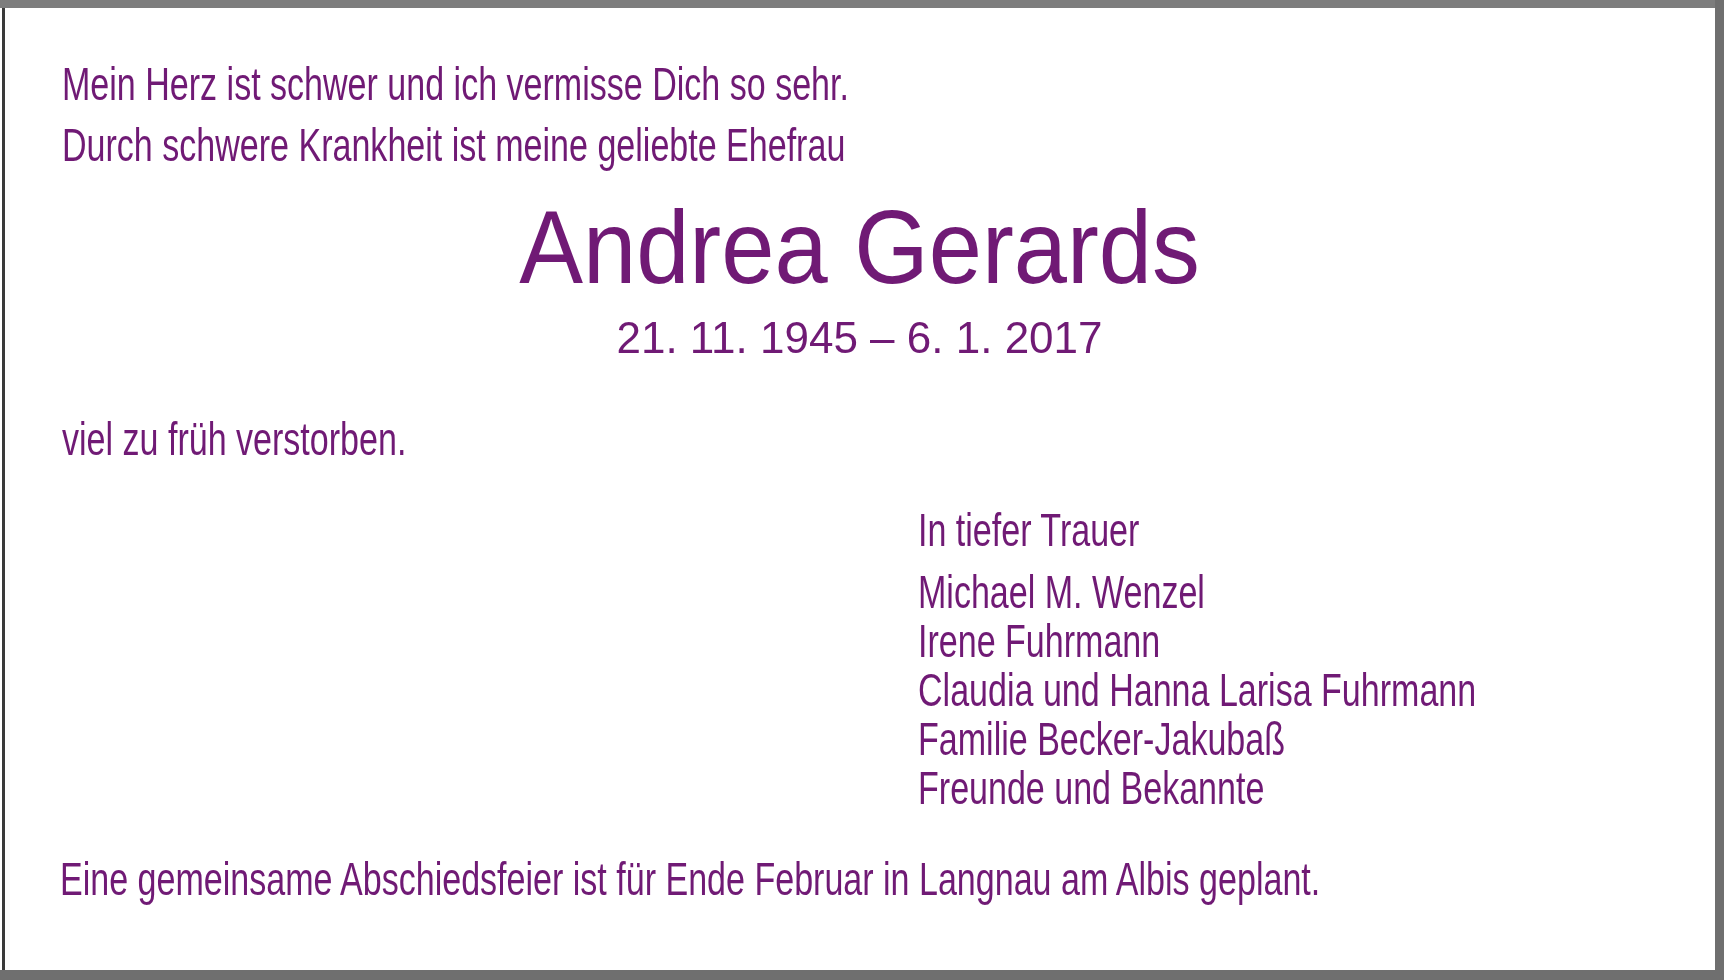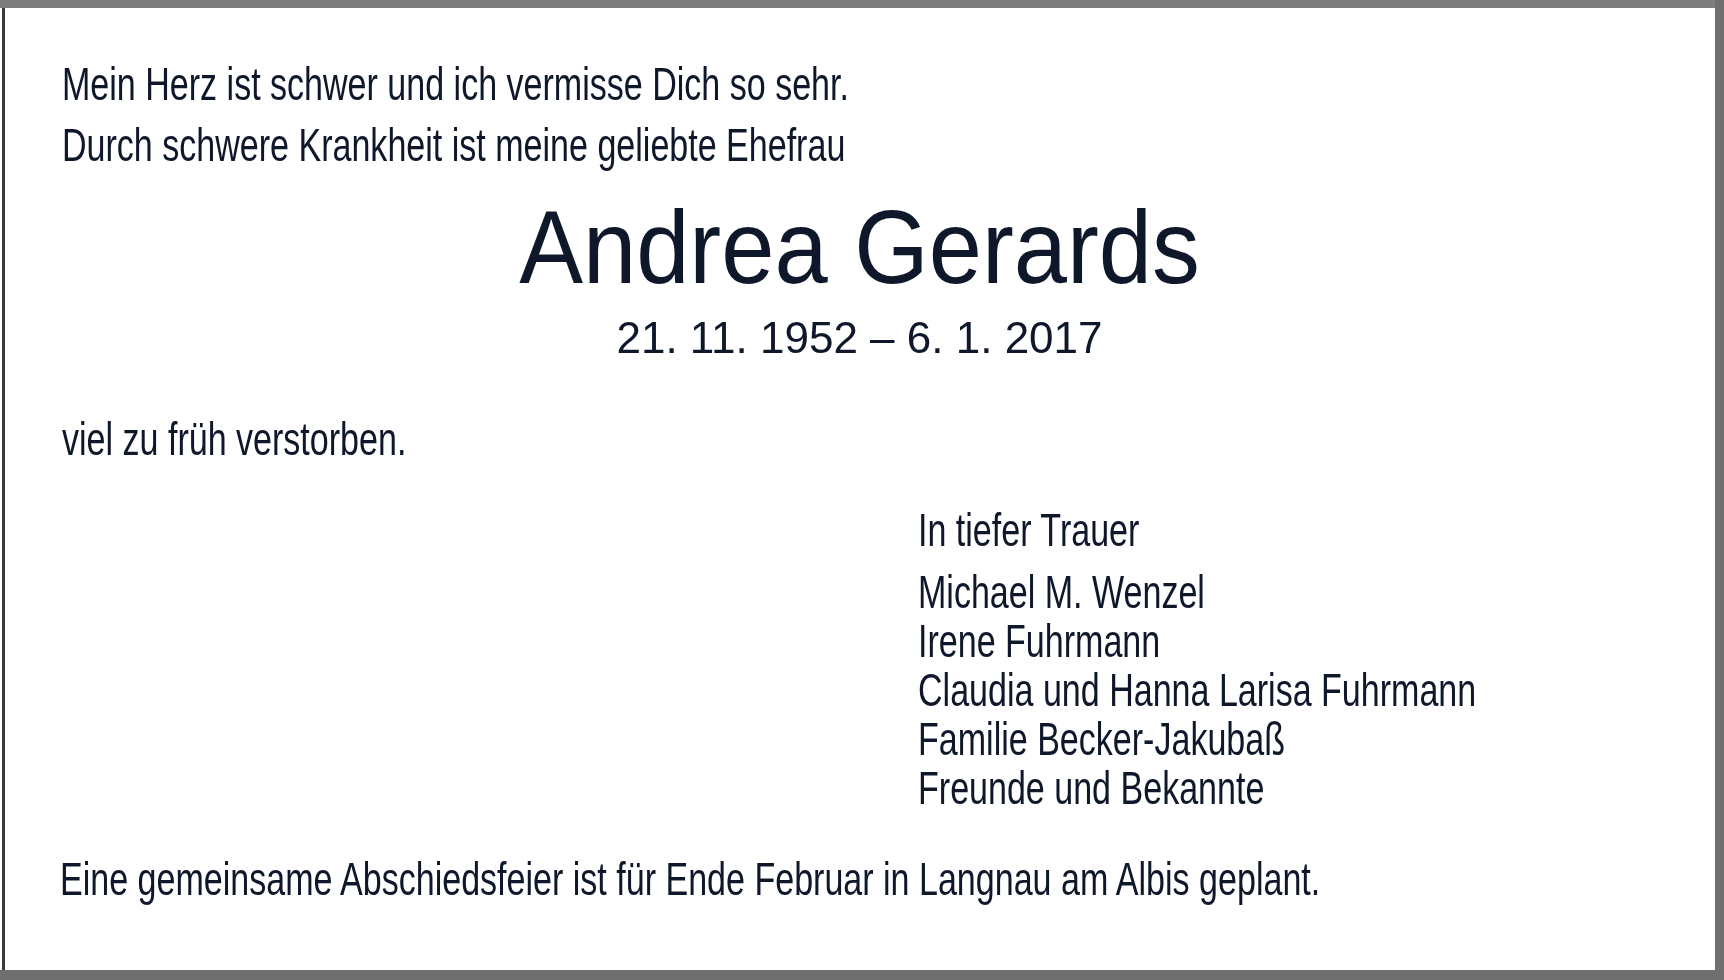--- a/index.html
+++ b/index.html
@@ -7,21 +7,21 @@
     padding: 0;
     background: #ffffff;
   }
   .page {
     position: relative;
     width: 1724px;
     height: 980px;
     background: #ffffff;
     overflow: hidden;
     font-family: "Liberation Sans", sans-serif;
-    color: #0f172a;
+    color: #701a75;
   }
   
   .frame-top {
     position: absolute; left: 0; top: 0;
     width: 1724px; height: 8px;
     background: #7d7d7d;
   }
   .frame-right {
     position: absolute; right: 0; top: 0;
     width: 9px; height: 980px;
@@ -90,21 +90,21 @@
   <div class="frame-bottom"></div>
   <div class="frame-left"></div>
 
   <div class="txt intro condensed">
     <div>Mein Herz ist schwer und ich vermisse Dich so sehr.</div>
     <div>Durch schwere Krankheit ist meine geliebte Ehefrau</div>
   </div>
 
   <div class="txt name">Andrea Gerards</div>
 
-  <div class="txt dates">21. 11. 1952 – 6. 1. 2017</div>
+  <div class="txt dates">21. 11. 1945 – 6. 1. 2017</div>
 
   <div class="txt passed condensed">viel zu früh verstorben.</div>
 
   <div class="txt mourning-header condensed">In tiefer Trauer</div>
 
   <div class="txt mourners condensed">
     <div>Michael M. Wenzel</div>
     <div>Irene Fuhrmann</div>
     <div>Claudia und Hanna Larisa Fuhrmann</div>
     <div>Familie Becker-Jakubaß</div>

